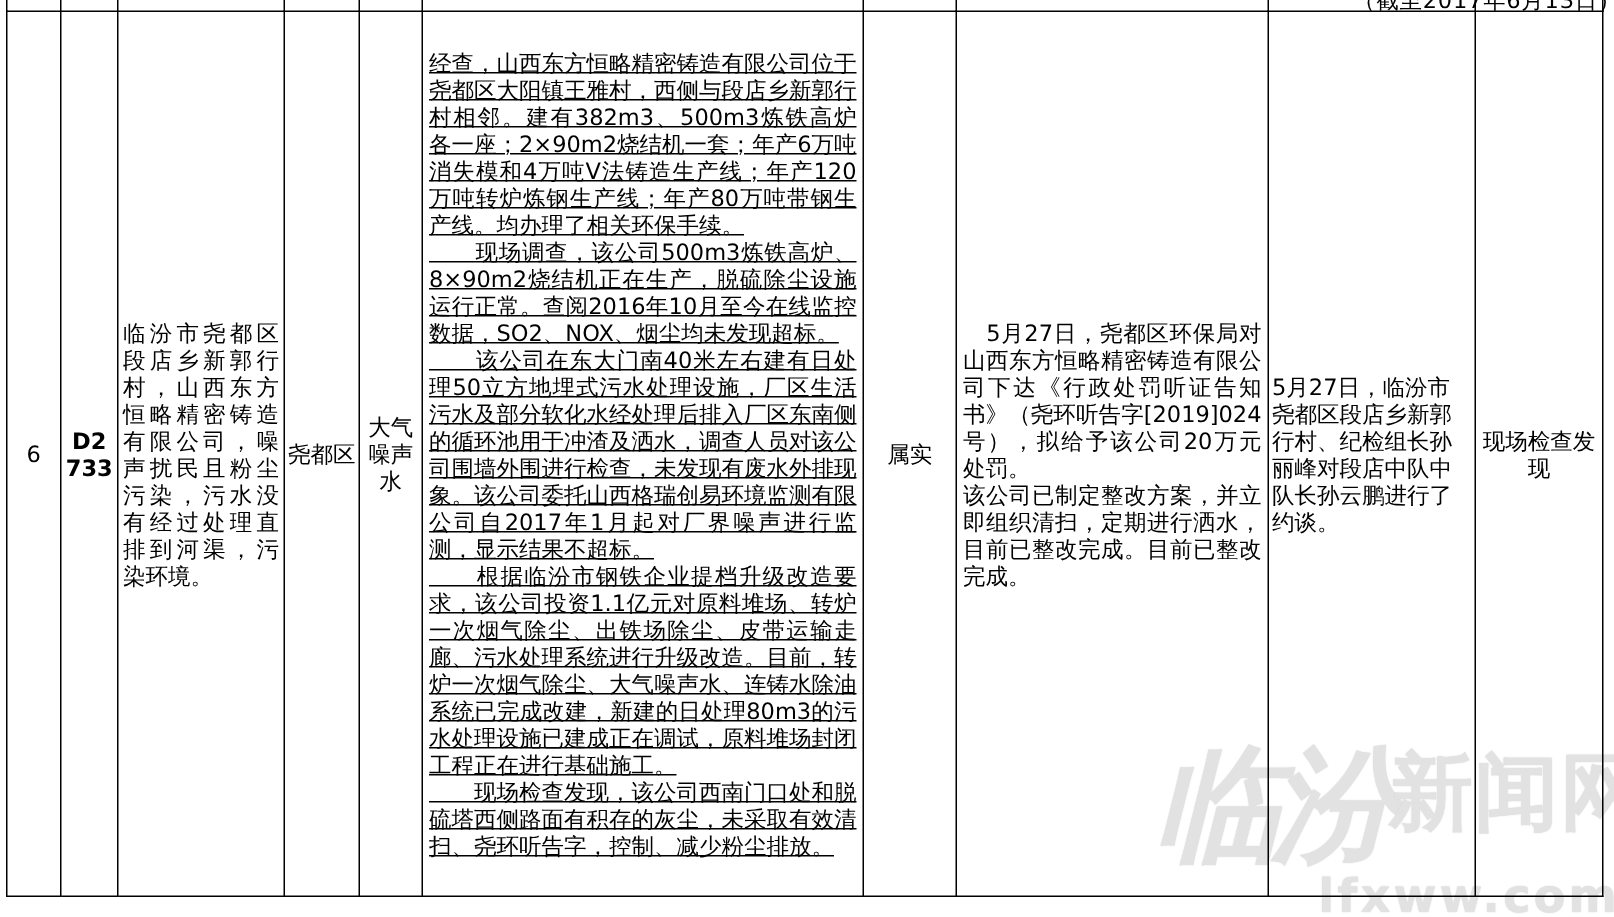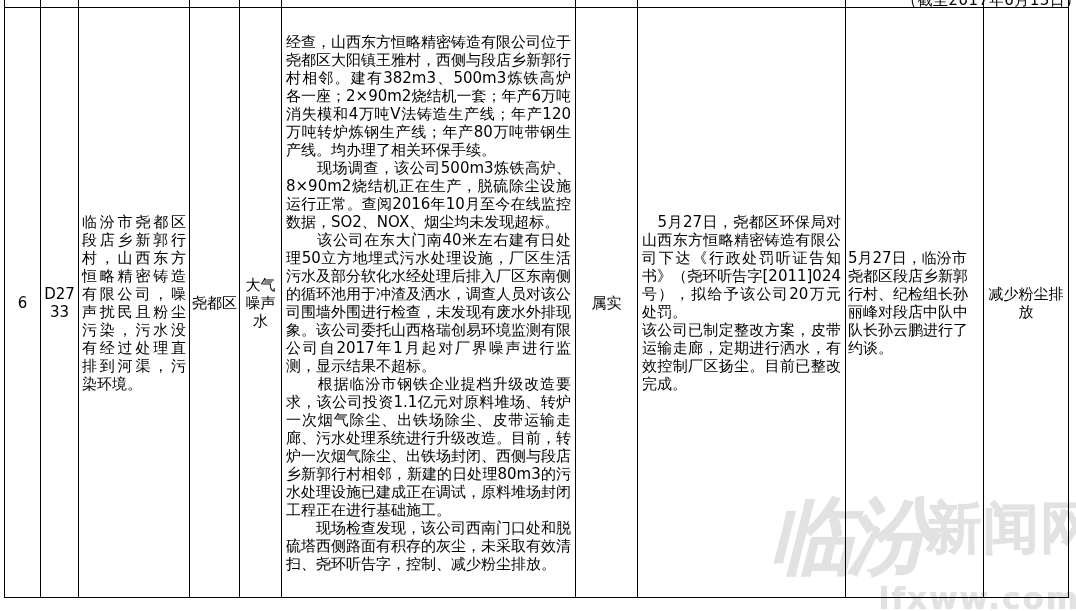--- a/index.html
+++ b/index.html
@@ -40,24 +40,24 @@
     background: transparent;
   }
   table.report td {
     border: 1px solid #000;
     vertical-align: middle;
     font-size: 15px;
     line-height: 18px;
     background: transparent;
   }
   td.c-center { text-align: center; padding: 0 2px; }
-  td.c-code   { text-align: center; padding: 0 2px; word-break: break-all; }
+  td.c-code   { text-align: center; padding: 0 2px; word-break: break-all; font-weight: bold; }
   td.c-complaint { text-align: justify; padding: 0 3px; }
   td.c-type   { text-align: center; padding: 0 4px; word-break: break-all; }
-  td.c-invest { text-align: justify; padding: 0 4px; }
+  td.c-invest { text-align: justify; padding: 0 4px; text-decoration: underline; }
   td.c-handle { text-align: justify; padding: 0 4px; }
   td.c-account{ text-align: left; padding: 0 2px; }
   td p { white-space: pre-wrap; margin: 0; text-align: justify; }
   
   .watermark {
     position: absolute;
     left: 770px; top: 480px;
     width: 310px;
     z-index: 1;
     color: #e2e2e2;
@@ -129,25 +129,25 @@
       <tr>
     <td class="c-center">6</td>
     <td class="c-code">D2733</td>
     <td class="c-complaint">临汾市尧都区段店乡新郭行村，山西东方恒略精密铸造有限公司，噪声扰民且粉尘污染，污水没有经过处理直排到河渠，污染环境。</td>
     <td class="c-center">尧都区</td>
     <td class="c-type">大气噪声水</td>
     <td class="c-invest">
       <p>经查，山西东方恒略精密铸造有限公司位于尧都区大阳镇王雅村，西侧与段店乡新郭行村相邻。建有382m3、500m3炼铁高炉各一座；2×90m2烧结机一套；年产6万吨消失模和4万吨V法铸造生产线；年产120万吨转炉炼钢生产线；年产80万吨带钢生产线。均办理了相关环保手续。</p>
       <p>　　现场调查，该公司500m3炼铁高炉、8×90m2烧结机正在生产，脱硫除尘设施运行正常。查阅2016年10月至今在线监控数据，SO2、NOX、烟尘均未发现超标。</p>
       <p>　　该公司在东大门南40米左右建有日处理50立方地埋式污水处理设施，厂区生活污水及部分软化水经处理后排入厂区东南侧的循环池用于冲渣及洒水，调查人员对该公司围墙外围进行检查，未发现有废水外排现象。该公司委托山西格瑞创易环境监测有限公司自2017年1月起对厂界噪声进行监测，显示结果不超标。</p>
-      <p>　　根据临汾市钢铁企业提档升级改造要求，该公司投资1.1亿元对原料堆场、转炉一次烟气除尘、出铁场除尘、皮带运输走廊、污水处理系统进行升级改造。目前，转炉一次烟气除尘、出铁场封闭、西侧与段店乡新郭行村相邻，新建的日处理80m3的污水处理设施已建成正在调试，原料堆场封闭工程正在进行基础施工。</p>
+      <p>　　根据临汾市钢铁企业提档升级改造要求，该公司投资1.1亿元对原料堆场、转炉一次烟气除尘、出铁场除尘、皮带运输走廊、污水处理系统进行升级改造。目前，转炉一次烟气除尘、大气噪声水、连铸水除油系统已完成改建，新建的日处理80m3的污水处理设施已建成正在调试，原料堆场封闭工程正在进行基础施工。</p>
       <p>　　现场检查发现，该公司西南门口处和脱硫塔西侧路面有积存的灰尘，未采取有效清扫、尧环听告字，控制、减少粉尘排放。</p>
     </td>
     <td class="c-center">属实</td>
     <td class="c-handle">
-      <p>　5月27日，尧都区环保局对山西东方恒略精密铸造有限公司下达《行政处罚听证告知书》（尧环听告字[2011]024号），拟给予该公司20万元处罚。</p>
-      <p>该公司已制定整改方案，皮带运输走廊，定期进行洒水，有效控制厂区扬尘。目前已整改完成。</p>
+      <p>　5月27日，尧都区环保局对山西东方恒略精密铸造有限公司下达《行政处罚听证告知书》（尧环听告字[2019]024号），拟给予该公司20万元处罚。</p>
+      <p>该公司已制定整改方案，并立即组织清扫，定期进行洒水，目前已整改完成。目前已整改完成。</p>
     </td>
     <td class="c-account">5月27日，临汾市尧都区段店乡新郭行村、纪检组长孙丽峰对段店中队中队长孙云鹏进行了约谈。</td>
-    <td class="c-center">减少粉尘排放</td>
+    <td class="c-center">现场检查发现</td>
   </tr>
 </tbody>
   </table>
 
 </body></html>

